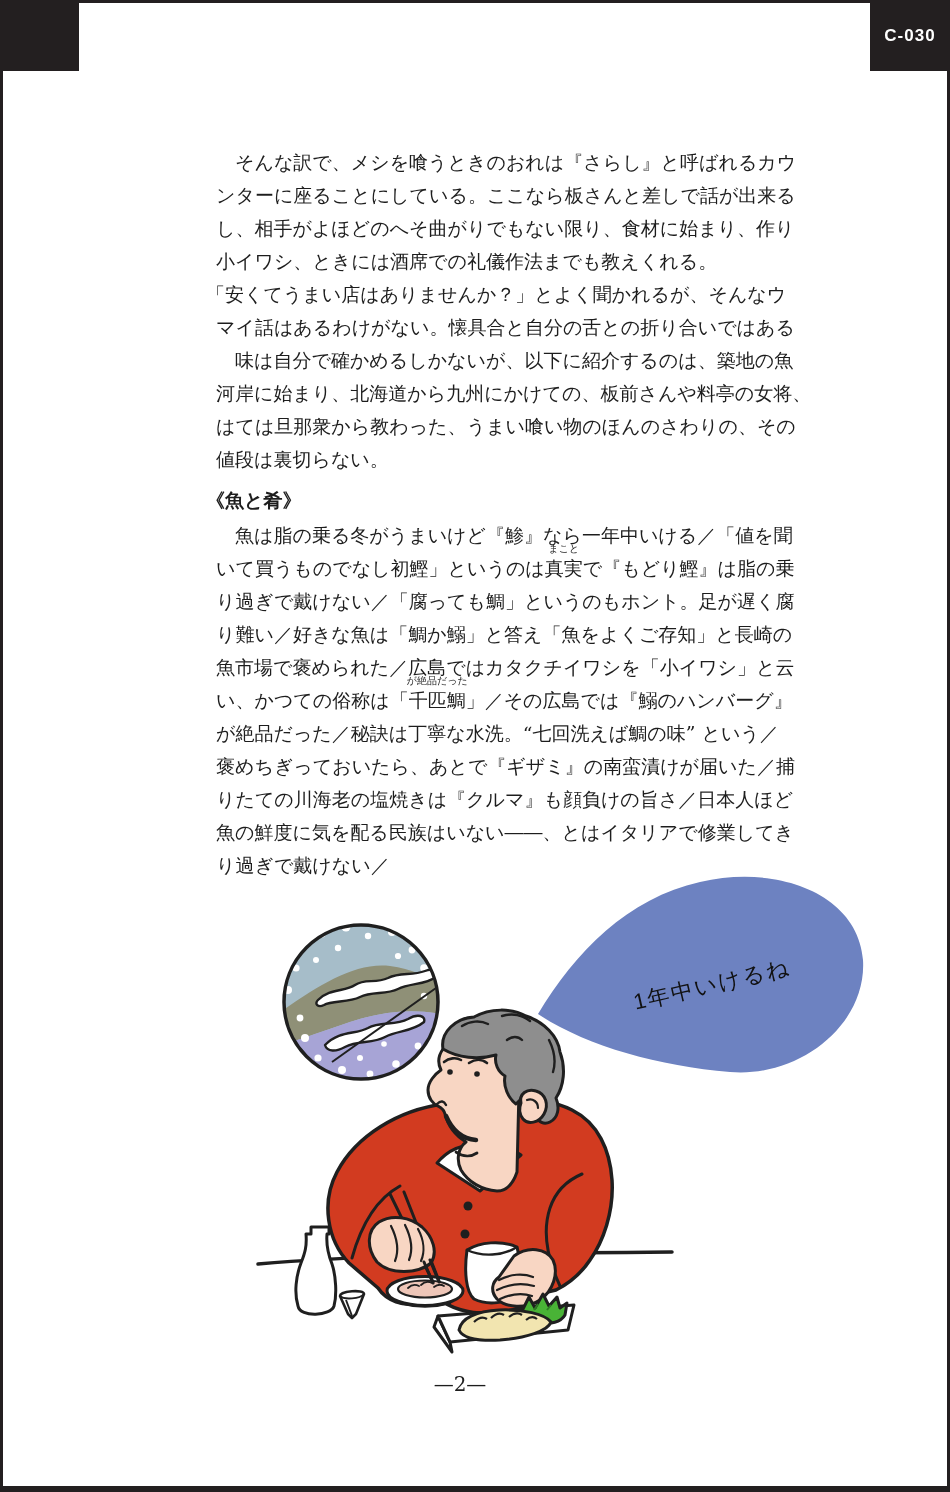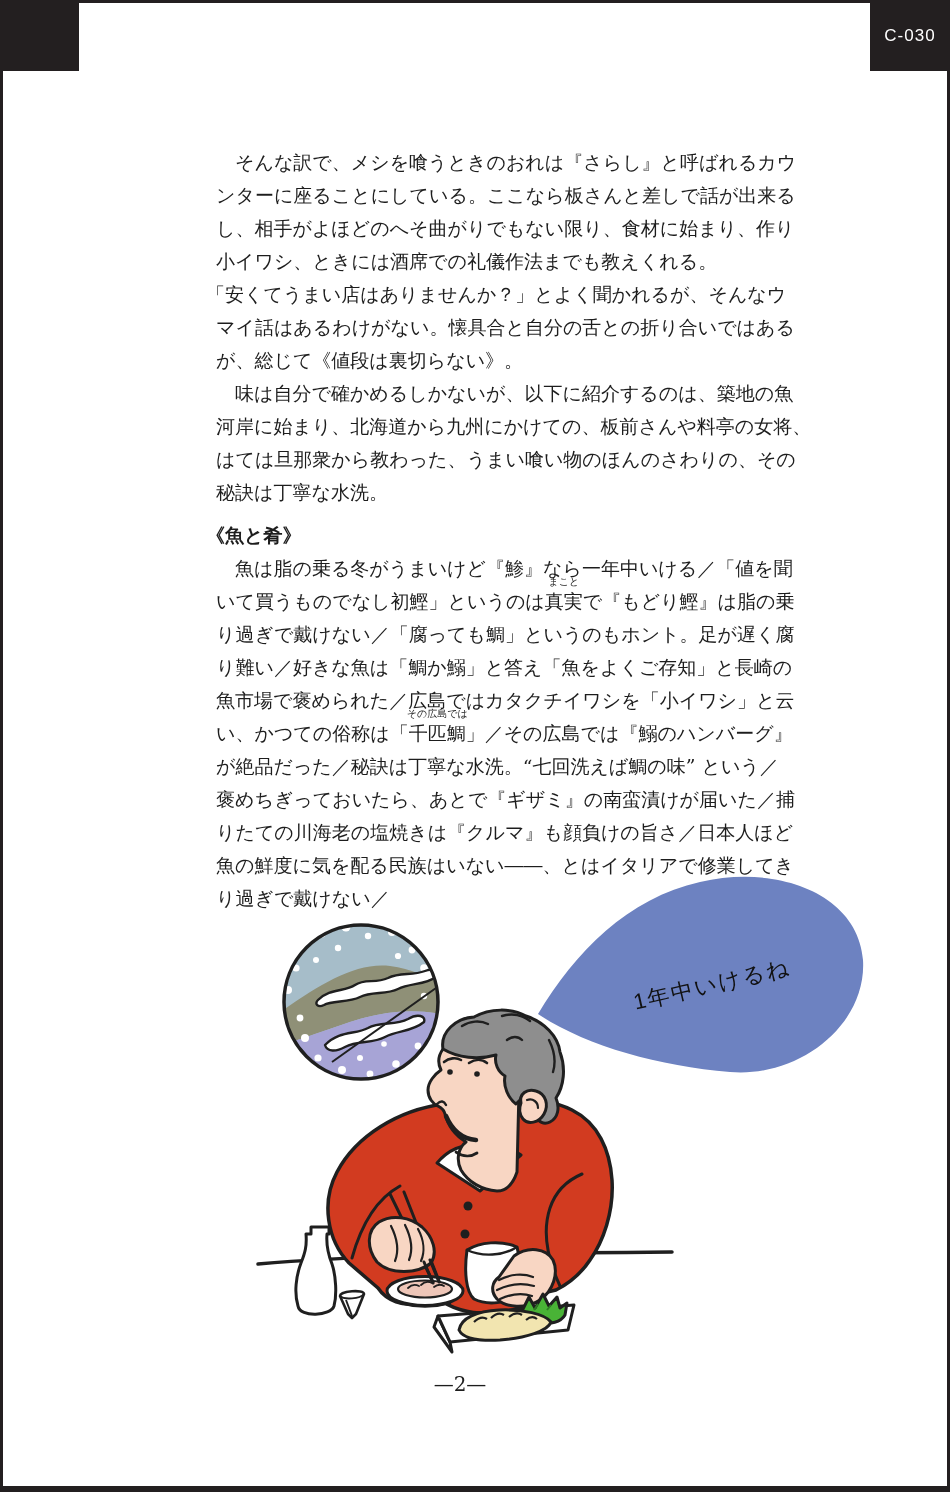--- a/index.html
+++ b/index.html
@@ -6,29 +6,29 @@
   .page{position:relative;width:950px;height:1492px;background:#ffffff;overflow:hidden;
         font-family:"Liberation Sans","DejaVu Sans",sans-serif;}
   .frame{position:absolute;background:#231f20;}
   .frame.top{left:0;top:0;width:950px;height:3px;}
   .frame.left{left:0;top:0;width:3px;height:1492px;}
   .frame.right{left:947px;top:0;width:3px;height:1492px;}
   .frame.bottom{left:0;top:1486px;width:950px;height:6px;}
   .corner{position:absolute;top:0;background:#231f20;}
   .corner.left{left:0;width:79px;height:71px;}
   .corner.right{left:870px;width:80px;height:71px;display:flex;align-items:center;justify-content:center;}
-  .corner.right span{color:#ffffff;font-weight:normal;font-size:17px;letter-spacing:1px;
+  .corner.right span{color:#ffffff;font-weight:bold;font-size:17px;letter-spacing:1px;
         font-family:"Liberation Sans","DejaVu Sans",sans-serif;}
   .body-text{position:absolute;left:216px;top:146px;width:530px;}
   .tline{height:33px;line-height:33px;font-size:19px;color:#1d1d1d;
         font-family:"DejaVu Serif","Liberation Serif",serif;
         text-align:justify;text-align-last:justify;white-space:nowrap;}
   .tline.last{text-align-last:left;}
   .tline.hang{text-indent:-10px;}
-  .tline.heading{font-family:Liberation Sans, sans-serif;font-weight:bold;
+  .tline.heading{font-family:Liberation Mono, monospace;font-weight:bold;
         font-size:19px;text-align-last:left;}
   .tgap{height:10px;}
   .rb{position:relative;display:inline-block;}
   .rb .rt{position:absolute;top:-8px;left:50%;transform:translateX(-50%);
         font-size:10px;line-height:10px;white-space:nowrap;}
   .page-number{position:absolute;left:400px;top:1372px;width:120px;text-align:center;
         font-size:20px;color:#1d1d1d;font-family:"DejaVu Serif","Liberation Serif",serif;}
   svg.illu{position:absolute;left:0;top:0;}
   svg.illu path,svg.illu line,svg.illu ellipse,svg.illu circle{vector-effect:none;}
 </style>
@@ -46,33 +46,32 @@
     <span>C-030</span>
   </div>
 
   <div class="body-text">
       <div class="tline">　そんな訳で、メシを喰うときのおれは『さらし』と呼ばれるカウ</div>
       <div class="tline">ンターに座ることにしている。ここなら板さんと差しで話が出来る</div>
       <div class="tline">し、相手がよほどのへそ曲がりでもない限り、食材に始まり、作り</div>
       <div class="tline last">小イワシ、ときには酒席での礼儀作法までも教えくれる。</div>
       <div class="tline hang">「安くてうまい店はありませんか？」とよく聞かれるが、そんなウ</div>
       <div class="tline">マイ話はあるわけがない。懐具合と自分の舌との折り合いではある</div>
-      <div class="tline last">が、総じて《値段は裏切らない》。</div>
       <div class="tline">　味は自分で確かめるしかないが、以下に紹介するのは、築地の魚</div>
       <div class="tline">河岸に始まり、北海道から九州にかけての、板前さんや料亭の女将、</div>
       <div class="tline">はては旦那衆から教わった、うまい喰い物のほんのさわりの、その</div>
-      <div class="tline last">秘訣は丁寧な水洗。</div>
+      <div class="tline last">値段は裏切らない。</div>
       <div class="tgap"></div>
       <div class="tline hang last heading">《魚と肴》</div>
       <div class="tline">　魚は脂の乗る冬がうまいけど『鯵』なら一年中いける／「値を聞</div>
       <div class="tline">いて買うものでなし初鰹」というのは<span class="rb">真実<span class="rt">まこと</span></span>で『もどり鰹』は脂の乗</div>
       <div class="tline">り過ぎで戴けない／「腐っても鯛」というのもホント。足が遅く腐</div>
       <div class="tline">り難い／好きな魚は「鯛か鰯」と答え「魚をよくご存知」と長崎の</div>
       <div class="tline">魚市場で褒められた／広島ではカタクチイワシを「小イワシ」と云</div>
-      <div class="tline">い、かつての俗称は「<span class="rb">千匹鯛<span class="rt">その広島では</span></span>」／その広島では『鰯のハンバーグ』</div>
+      <div class="tline">い、かつての俗称は「<span class="rb">千匹鯛<span class="rt">が絶品だった</span></span>」／その広島では『鰯のハンバーグ』</div>
       <div class="tline">が絶品だった／秘訣は丁寧な水洗。“七回洗えば鯛の味” という／</div>
       <div class="tline">褒めちぎっておいたら、あとで『ギザミ』の南蛮漬けが届いた／捕</div>
       <div class="tline">りたての川海老の塩焼きは『クルマ』も顔負けの旨さ／日本人ほど</div>
       <div class="tline">魚の鮮度に気を配る民族はいない――、とはイタリアで修業してき</div>
       <div class="tline last">り過ぎで戴けない／</div>
     </div>
 
   <svg class="illu" width="950" height="1492" viewBox="0 0 950 1492">
 
     <path d="M258,1264 C340,1257 420,1254 672,1252" fill="none" stroke="#1f1f1f" stroke-width="3.5" stroke-linecap="round"></path>

